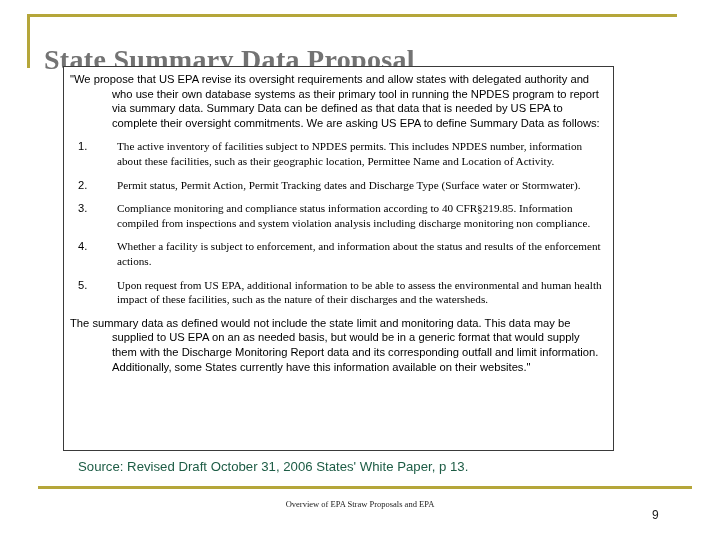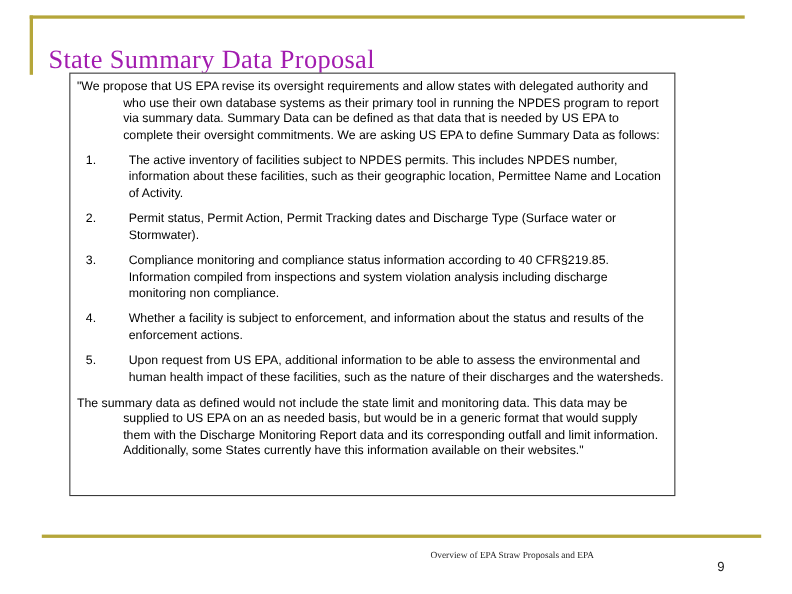--- a/index.html
+++ b/index.html
@@ -35,24 +35,24 @@
     box-sizing: border-box;
     pointer-events: none;
   }
 
   .page-title {
     position: absolute;
     left: 44px;
     top: 26px;
     width: 620px;
     font-family: "Liberation Serif", serif;
-    font-size: 24px;
-    font-weight: normal;
+    font-size: 28px;
+    font-weight: bold;
     letter-spacing: 0.3px;
-    color: #a21caf;
+    color: #737373;
     line-height: 1.1;
     white-space: nowrap;
   }
 
   
   .content-box {
     position: absolute;
     left: 63px;
     top: 66px;
     width: 551px;
@@ -101,20 +101,21 @@
     left: 8px;
     top: 0;
     width: 30px;
     font-size: 11.2px;
     line-height: 14.6px;
     color: #000000;
   }
 
   .numitem .txt {
     display: block;
+    font-family: Liberation Serif, serif;
   }
 
   
   .source-line {
     position: absolute;
     left: 78px;
     top: 459px;
     font-size: 13.2px;
     color: #1d5c45;
     white-space: nowrap;
@@ -129,21 +130,21 @@
     height: 3px;
     background: #b5a63a;
   }
 
   
   .footer {
     position: absolute;
     left: 180px;
     top: 499px;
     width: 360px;
-    text-align: right;
+    text-align: center;
     font-family: "Liberation Serif", serif;
     font-size: 8.5px;
     line-height: 11px;
     color: #1a1a1a;
   }
 
   .page-number {
     position: absolute;
     left: 652px;
     top: 508px;
@@ -186,20 +187,21 @@
       <li class="numitem">
         <span class="num">5.</span>
         <span class="txt">Upon request from US EPA, additional information to be able to assess the environmental and human health impact of these facilities, such as the nature of their discharges and the watersheds.</span>
       </li>
     </ol>
 
     <p class="para para-hang">The summary data as defined would not include the state limit and monitoring data.  This data may be supplied to US EPA on an as needed basis, but would be in a generic format that would supply them with the Discharge Monitoring Report data and its corresponding outfall and limit information.  Additionally, some States currently have this information available on their websites."</p>
 
   </div>
 
+  <div class="source-line">Source: Revised Draft October 31, 2006 States' White Paper, p 13.</div>
 
   <div class="bottom-rule"></div>
 
   <div class="footer">
     <div>Overview of EPA Straw Proposals and  EPA</div>
   </div>
 
   <div class="page-number">9</div>
 
 </div>

